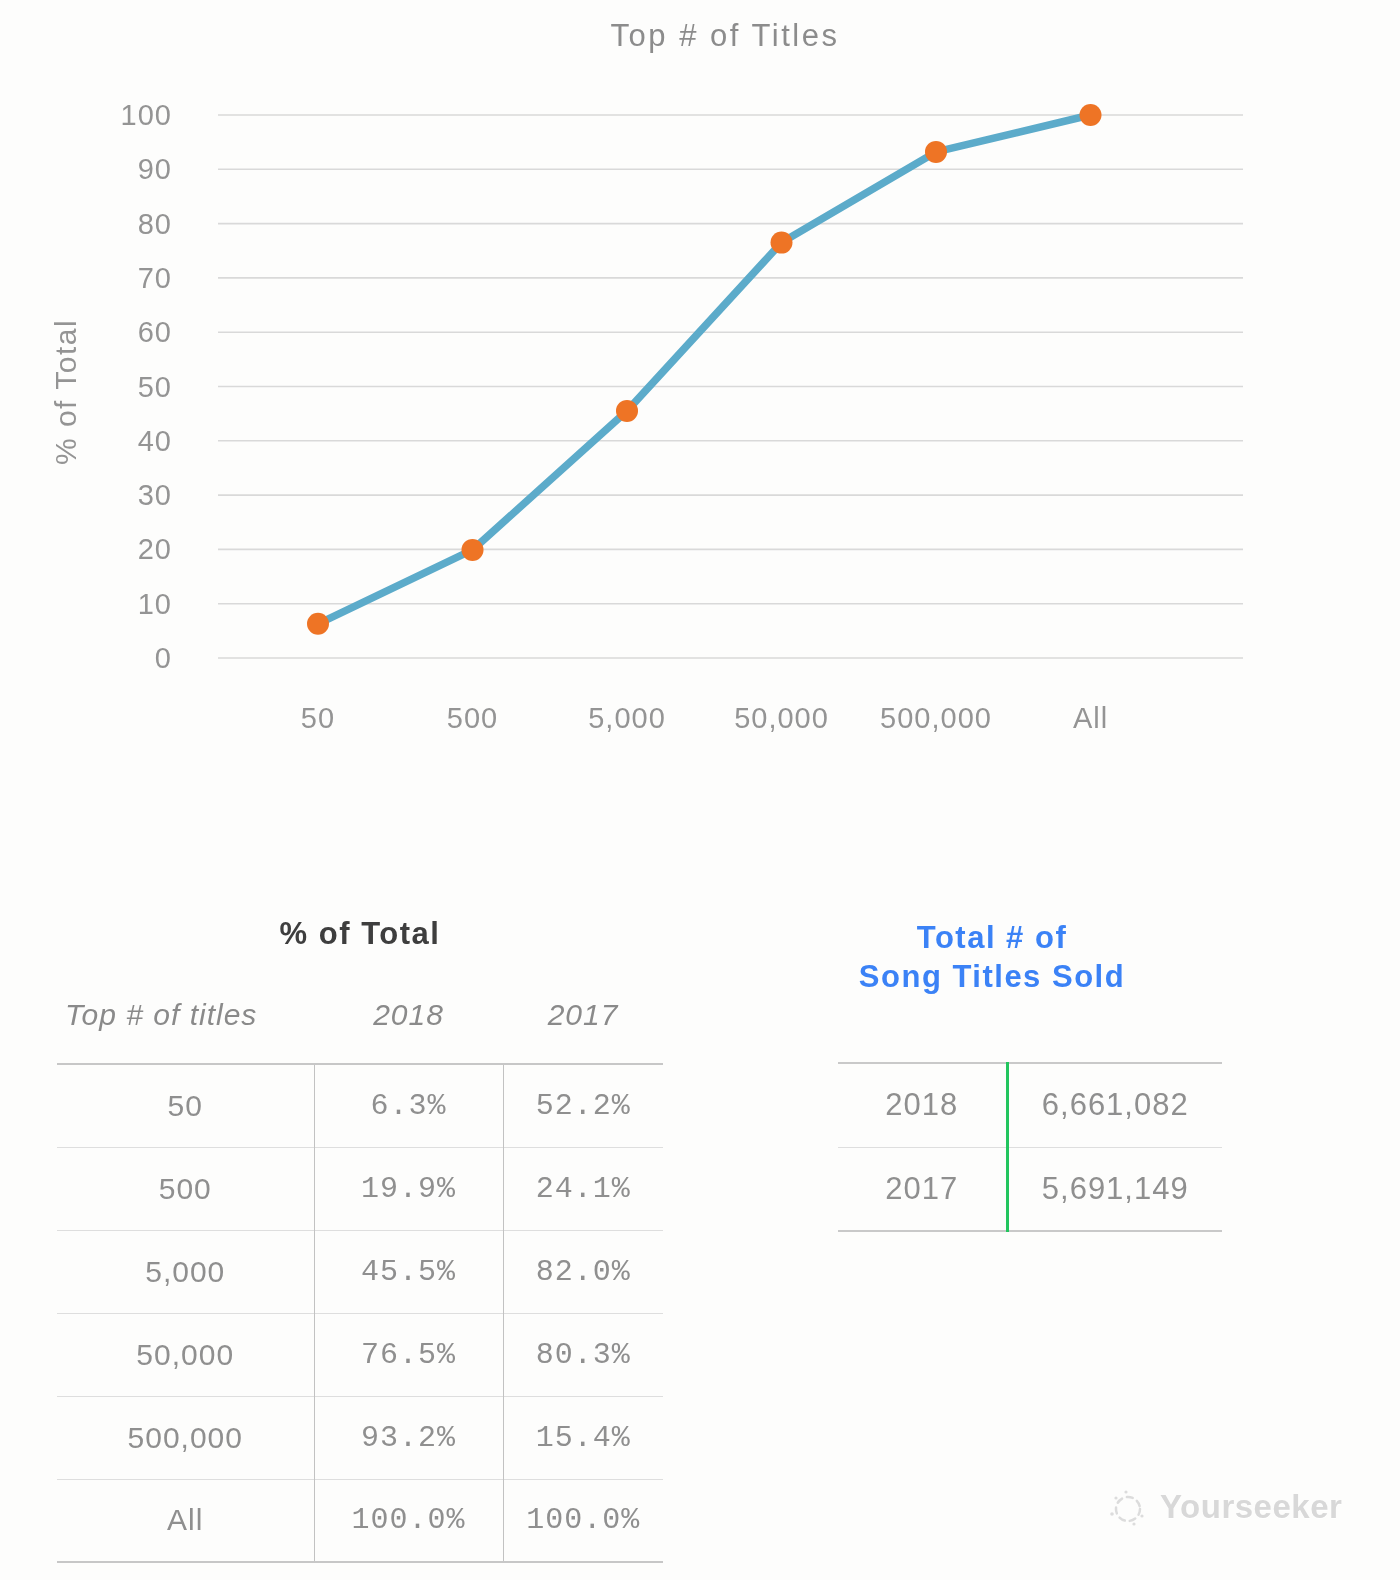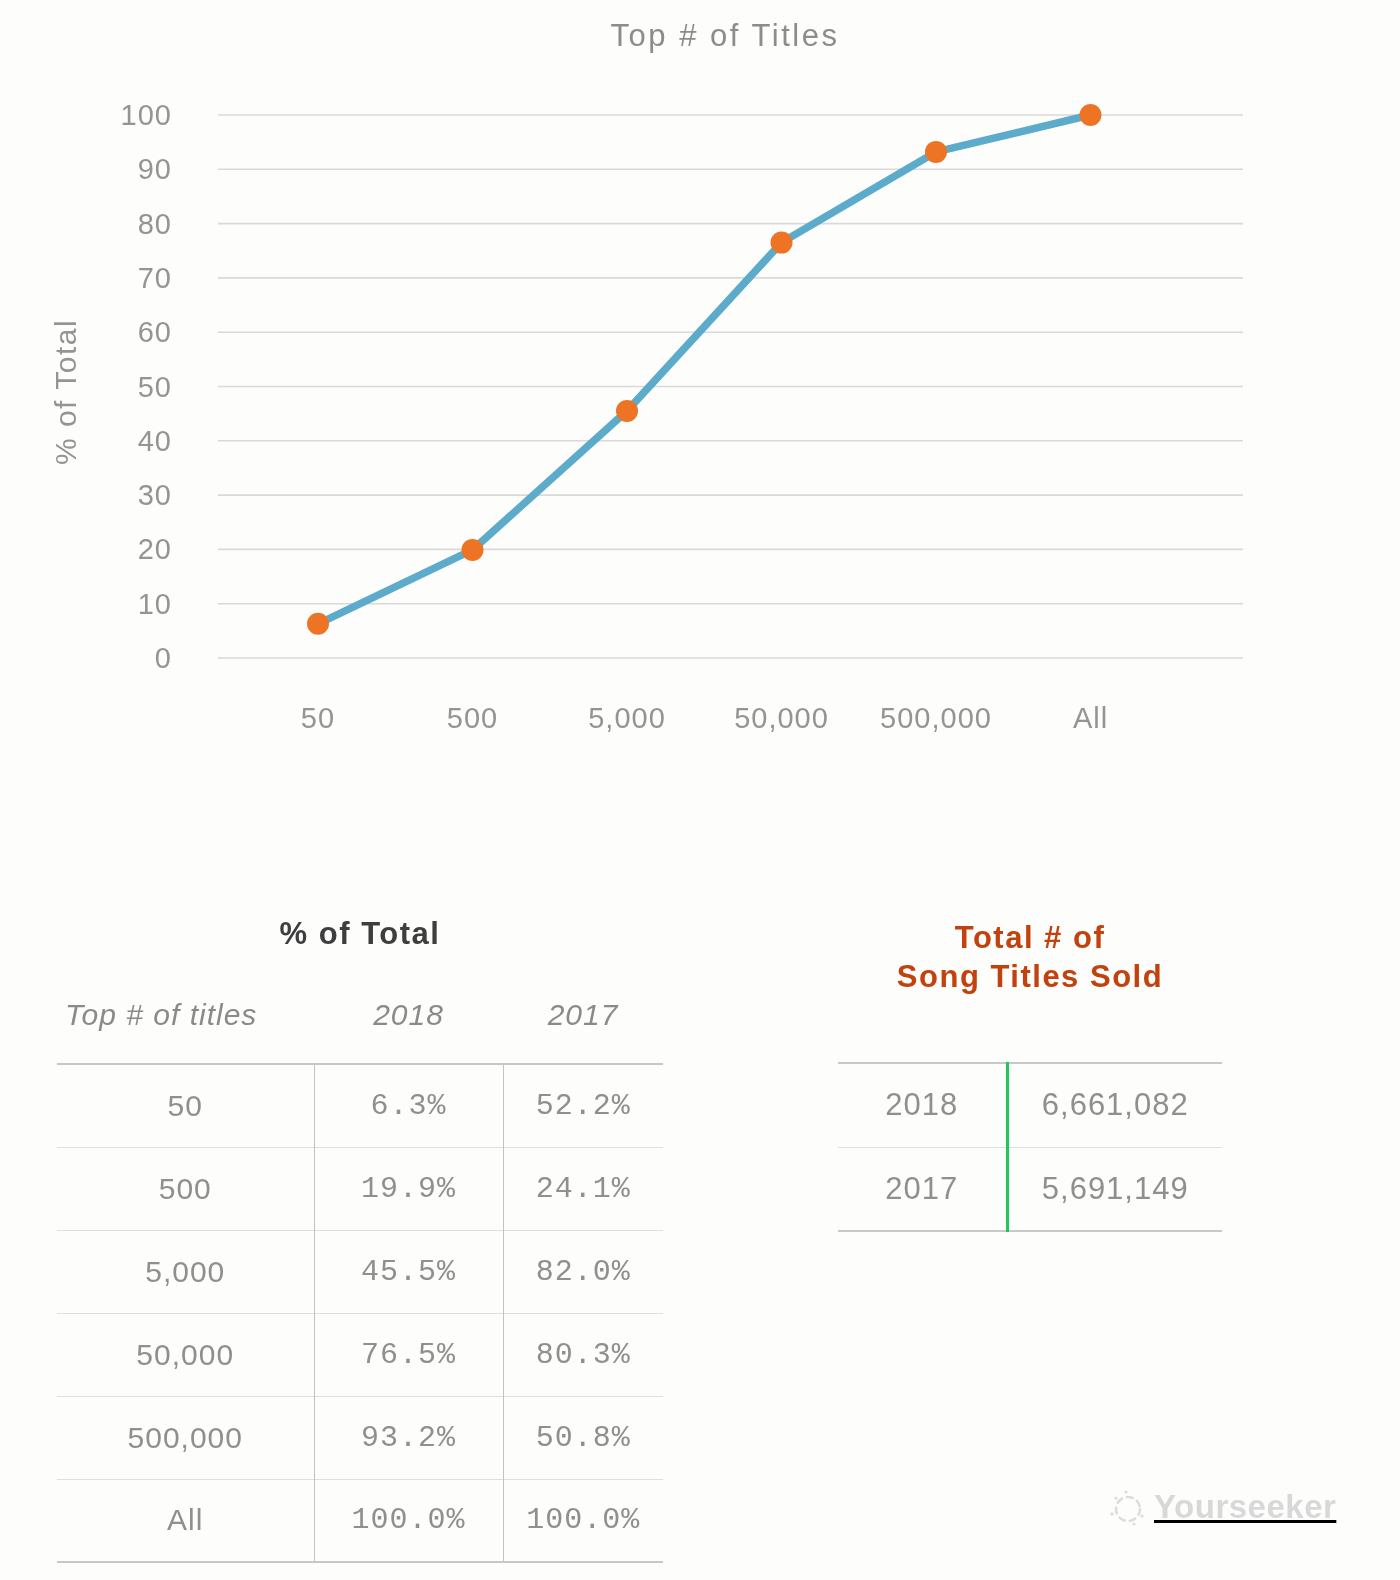--- a/index.html
+++ b/index.html
@@ -30,39 +30,39 @@
     border-top:2px solid #c7c7c7; border-bottom:2px solid #c7c7c7;
   }
   table.pct td {
     height:83px; text-align:center; vertical-align:middle;
     font-size:30px; color:#8f8f8f; letter-spacing:1px;
   }
   table.pct tr + tr td { border-top:1px solid #dedede; }
   table.pct td + td { border-left:1px solid #c2c2c2;font-family:Liberation Mono, monospace; }
   
   .tot-title {
-    position:absolute; left:838px; top:918px; width:384px;
+    position:absolute; left:800px; top:918px; width:384px;
     text-align:center; font-size:31px; font-weight:bold;
-    color:#c2410c; letter-spacing:1.5px; line-height:39px;
+    color:#3b82f6; letter-spacing:1.5px; line-height:39px;
   }
   table.tot {
     position:absolute; left:838px; top:1062px; width:384px;
     border-collapse:collapse; table-layout:fixed;
     border-top:2px solid #c9c9c9; border-bottom:2px solid #c9c9c9;
   }
   table.tot td {
     height:84px; text-align:center; vertical-align:middle;
     font-size:31px; color:#8f8f8f; letter-spacing:1px;
   }
   table.tot tr + tr td { border-top:1px solid #dedede; }
   table.tot td + td { border-left:3px solid #22c55e; }
   
   .watermark {
     position:absolute; left:1104px; top:1484px;
-    display:flex; align-items:center; gap:4px;text-decoration:underline;
+    display:flex; align-items:center; gap:10px;
   }
   .watermark .brand {
     font-size:33px; font-weight:600; color:#d8d8d8; letter-spacing:0.5px;
     text-shadow:0 1px 0 #ffffff;
   }
 </style>
 </head>
 <body>
 
 <div id="page">
@@ -138,21 +138,21 @@
         <td>82.0%</td>
       </tr>
       <tr>
         <td>50,000</td>
         <td>76.5%</td>
         <td>80.3%</td>
       </tr>
       <tr>
         <td>500,000</td>
         <td>93.2%</td>
-        <td>50.8%</td>
+        <td>15.4%</td>
       </tr>
       <tr>
         <td>All</td>
         <td>100.0%</td>
         <td>100.0%</td>
       </tr>
     </tbody>
   </table>
 
   <div class="tot-title">

